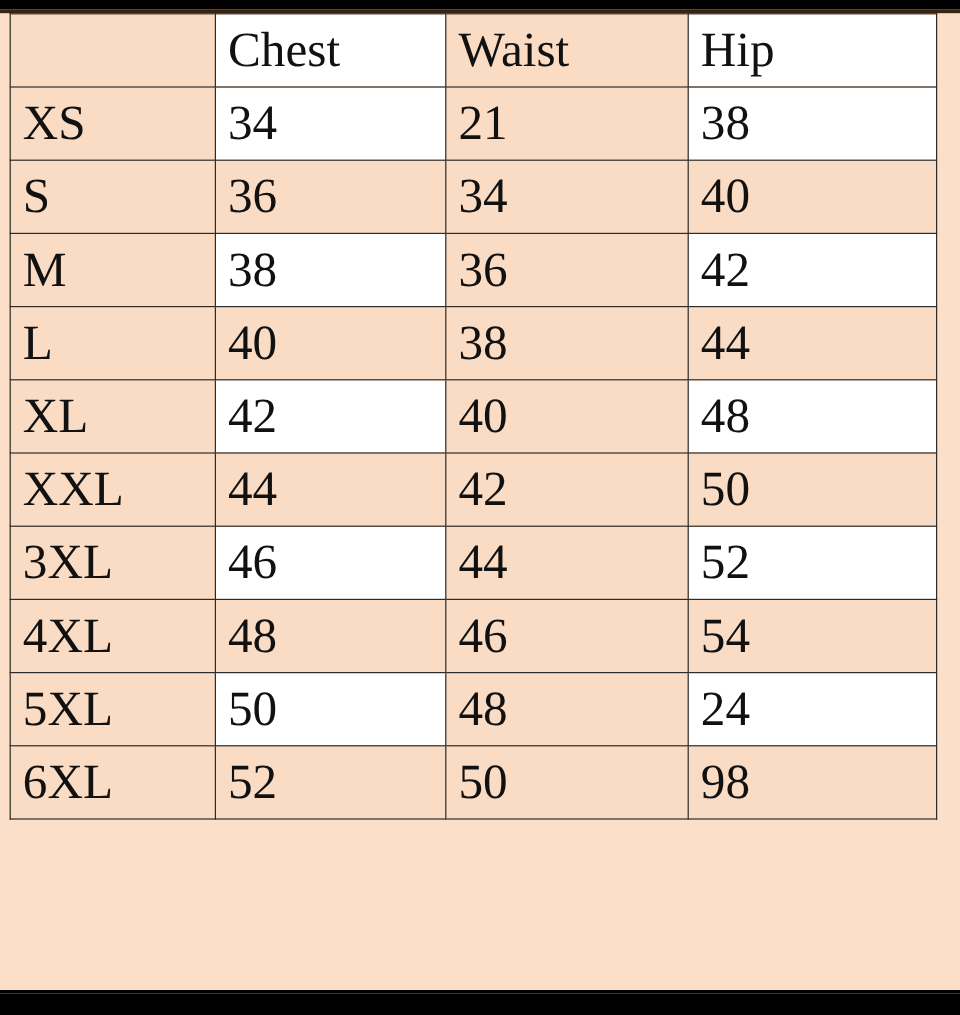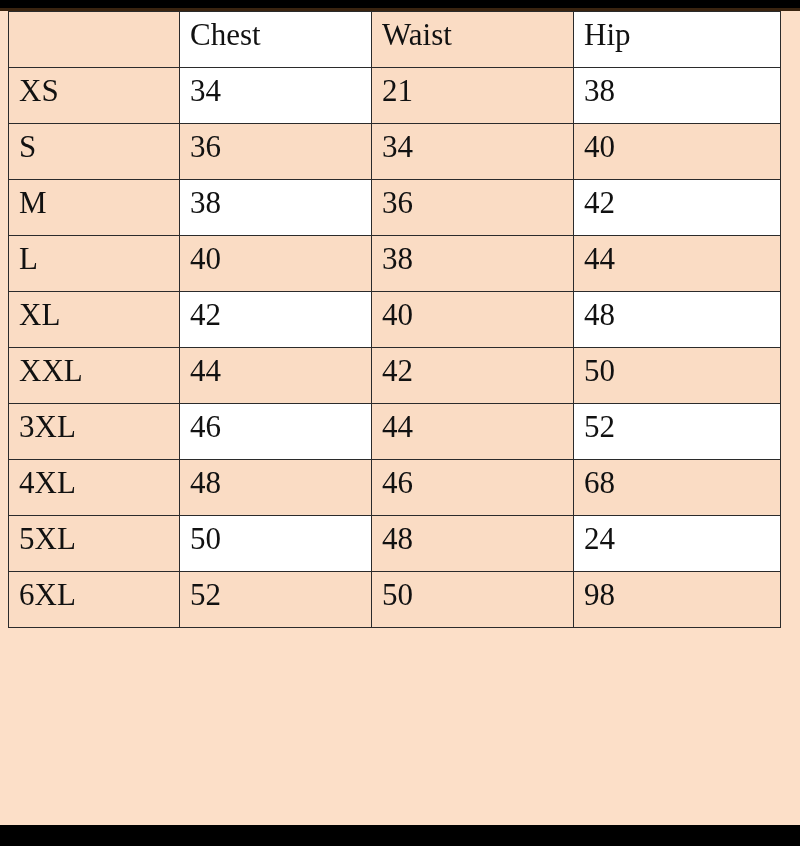--- a/index.html
+++ b/index.html
@@ -38,21 +38,21 @@
     table-layout: fixed;
   }
   table.size-table col.c0 { width: 171px; }
   table.size-table col.c1 { width: 192px; }
   table.size-table col.c2 { width: 202px; }
   table.size-table col.c3 { width: 207px; }
 
   table.size-table td {
     border: 1px solid #2b2b2b;
     padding: 4px 10px 6px 10px;
-    font-size: 31px;
+    font-size: 41px;
     line-height: 1.22;
     color: #111111;
     vertical-align: top;
     height: 56px;
     box-sizing: border-box;
     white-space: nowrap;
     overflow: hidden;
   }
   
   .bg-peach { background: #fadcc4; margin-left: 39px; }
@@ -132,21 +132,21 @@
           <td class="bg-peach">3XL</td>
           <td class="bg-white">46</td>
           <td class="bg-peach">44</td>
           <td class="bg-white">52</td>
         </tr>
 
         <tr>
           <td class="bg-peach">4XL</td>
           <td class="bg-peach">48</td>
           <td class="bg-peach">46</td>
-          <td class="bg-peach">68</td>
+          <td class="bg-peach">54</td>
         </tr>
 
         <tr>
           <td class="bg-peach">5XL</td>
           <td class="bg-white">50</td>
           <td class="bg-peach">48</td>
           <td class="bg-white">24</td>
         </tr>
 
         <tr>

